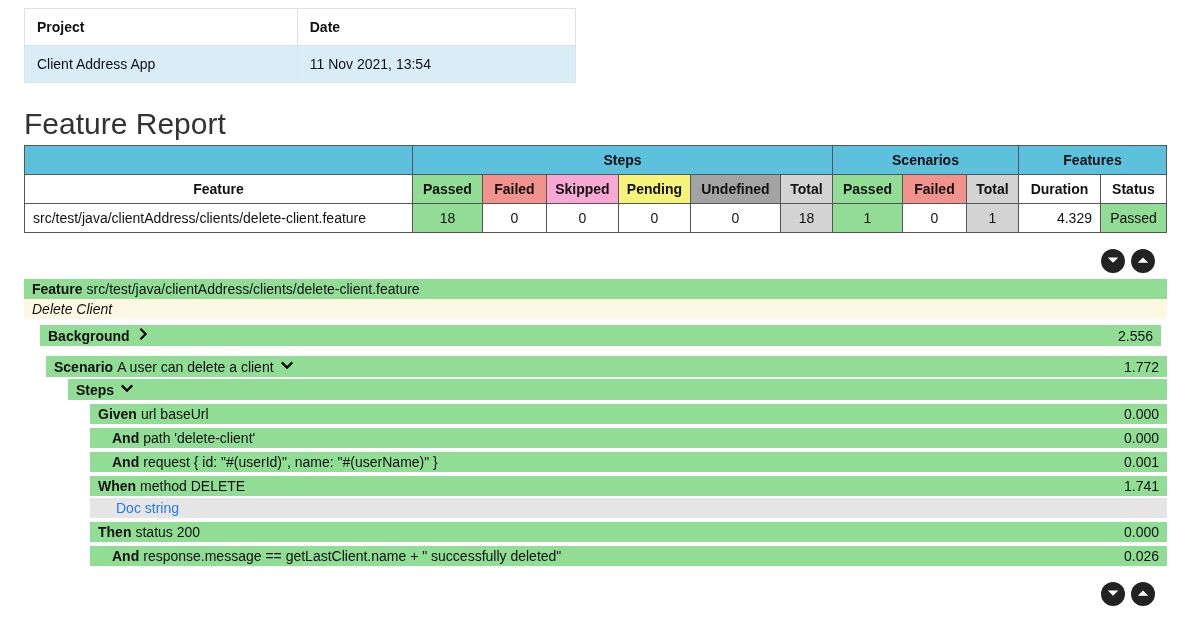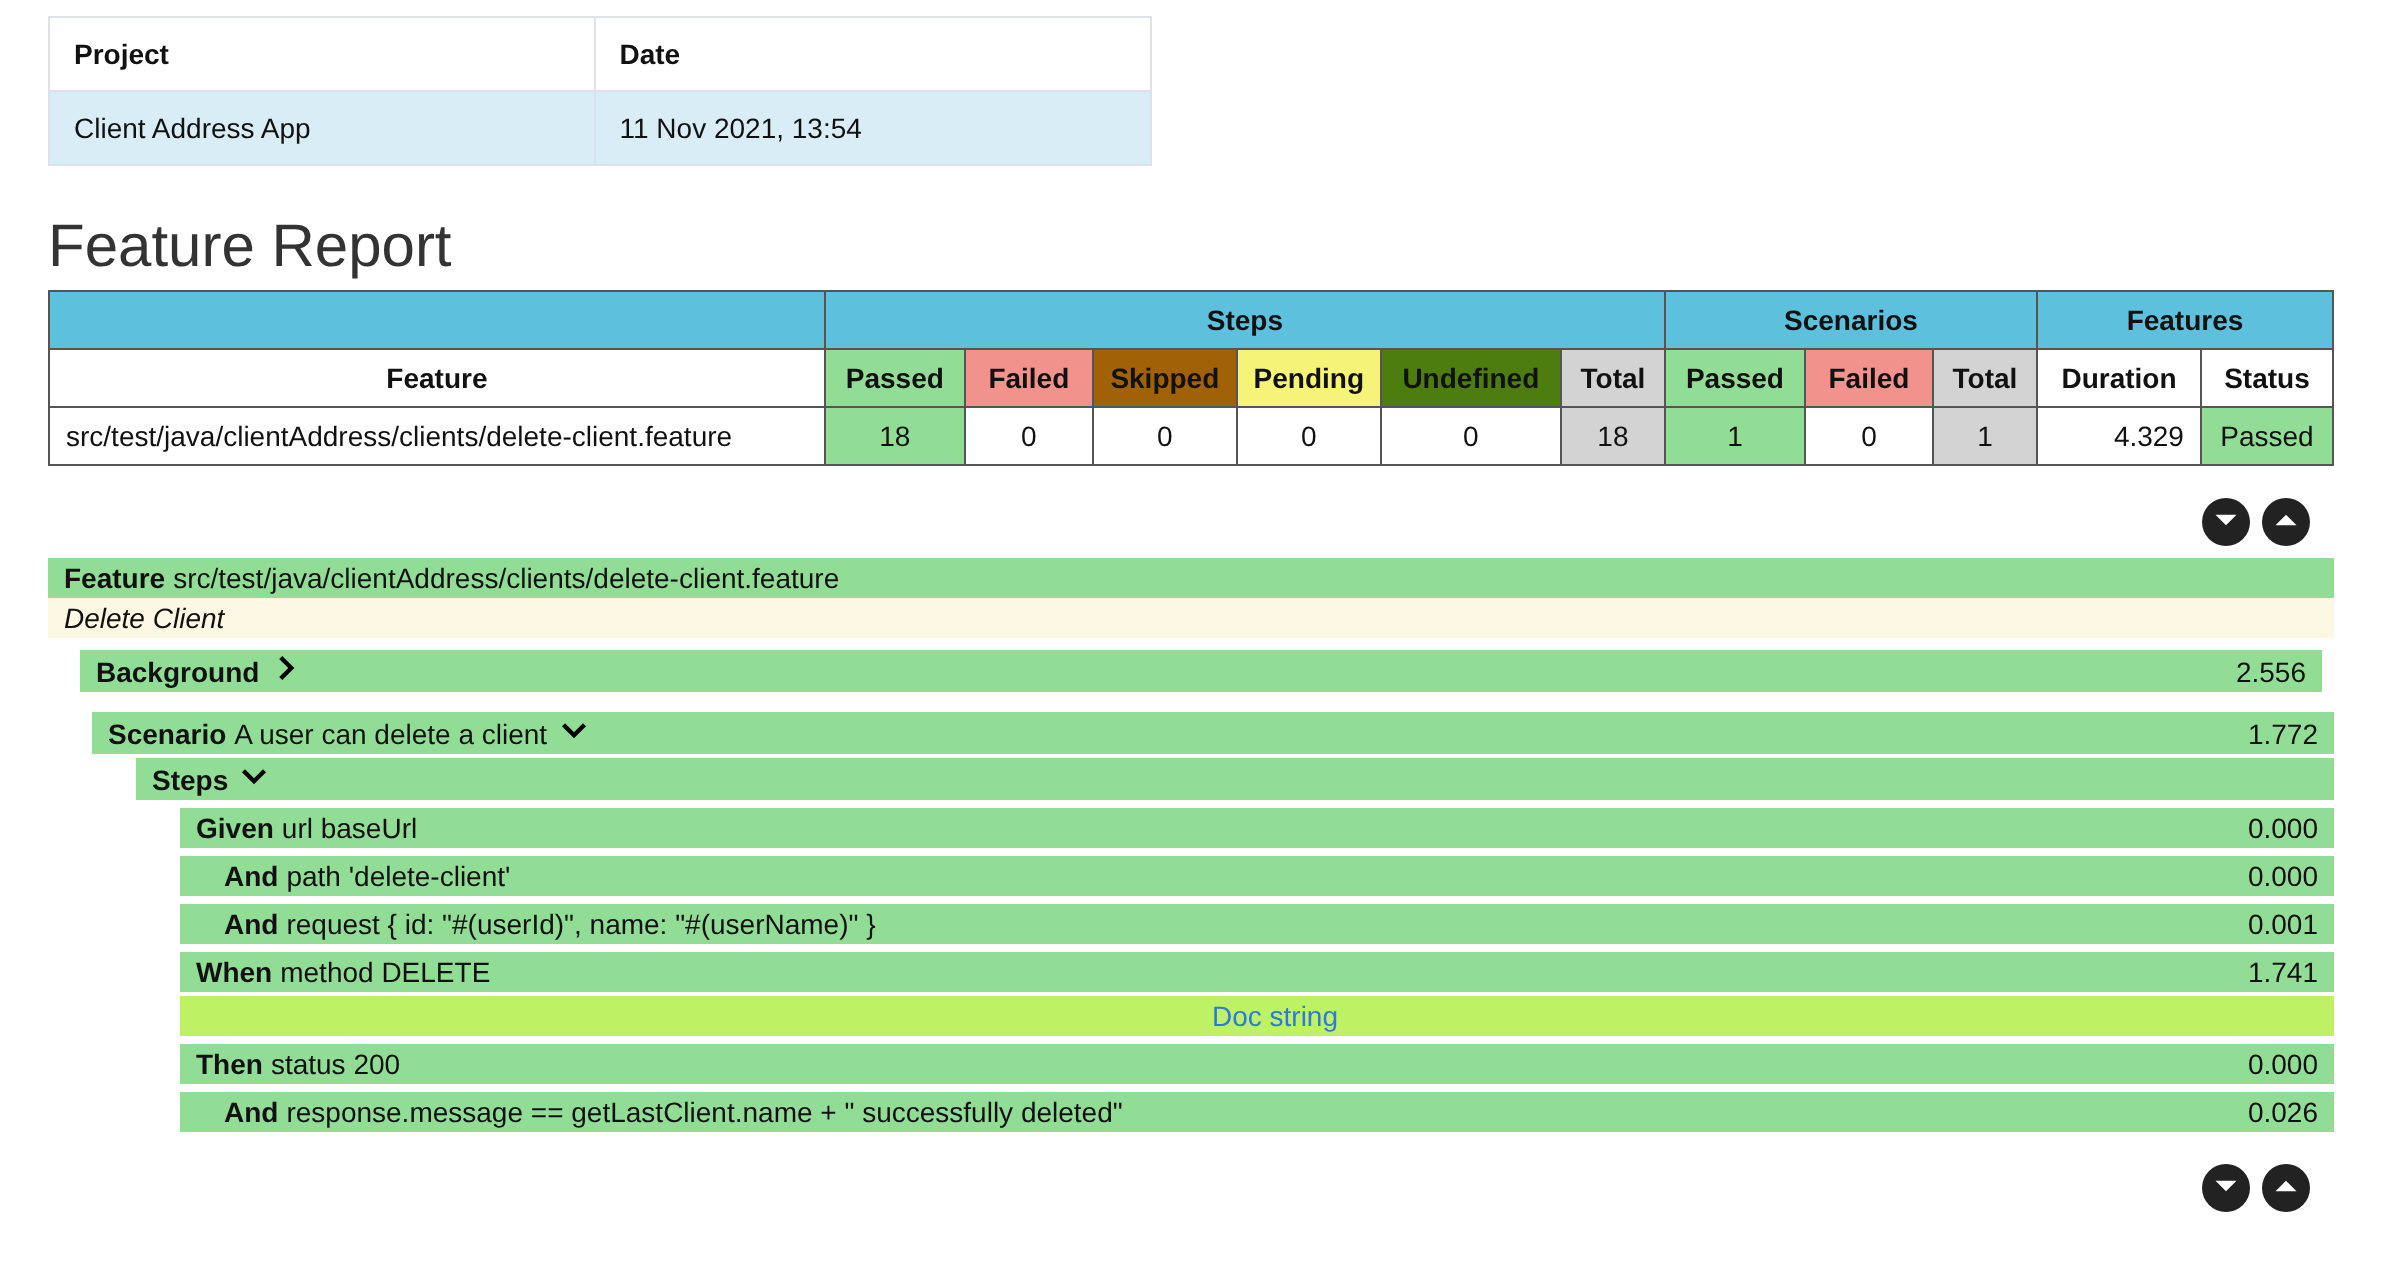--- a/index.html
+++ b/index.html
@@ -50,23 +50,23 @@
     padding: 6px 4px;
     text-align: center;
     vertical-align: middle;
   }
   .summary th { font-weight: 700; font-size: 14px; }
   .summary td { font-size: 14px; }
 
   .bg-header   { background: #5dc0dd; }
   .bg-passed   { background: #92dd96; }
   .bg-failed   { background: #f2928c; }
-  .bg-skipped  { background: #a16207; }
+  .bg-skipped  { background: #f9a8d4; }
   .bg-pending  { background: #f5f378; }
-  .bg-undefined{ background: #4d7c0f; margin-top: 32px; }
+  .bg-undefined{ background: #a3a3a3; margin-top: 32px; }
   .bg-total    { background: #d3d3d3; }
   .bg-white    { background: #ffffff; }
 
   .text-left  { text-align: left !important; padding-left: 8px !important; }
   .text-right { text-align: right !important; padding-right: 8px !important; }
 
   
   .icon-row {
     text-align: right;
     margin: 16px 24px 6px 0;
@@ -95,21 +95,21 @@
     justify-content: space-between;
     padding: 2px 8px;
     font-size: 14px;
   }
   .bar.feature { background: #92dd96; }
   .bar.desc    { background: #fcf8e3; font-style: italic; padding-left: 8px; }
   .bar.bg      { background: #92dd96; margin-left: 16px; width: calc(100% - 22px); margin-top:6px;}
   .bar.scn     { background: #92dd96; margin-left: 22px; width: calc(100% - 22px); margin-top:10px;}
   .bar.steps   { background: #92dd96; margin-left: 44px; width: calc(100% - 44px); margin-top:2px;}
   .bar.step    { background: #92dd96; margin-left: 66px; width: calc(100% - 66px); margin-top:4px;}
-  .bar.doc     { background: #bef264; margin-left: 66px; width: calc(100% - 66px); margin-top:2px; color:#2a7ae2;justify-content:center;}
+  .bar.doc     { background: #e5e5e5; margin-left: 66px; width: calc(100% - 66px); margin-top:2px; color:#2a7ae2;}
 
   .kw    { font-weight: 700; }
   .dur   { text-align: right; flex: 0 0 60px; }
   .label { flex: 1 1 auto; display:flex; align-items:center; gap:4px; }
   .indent-and { padding-left: 14px; align-items: center; }
 
   .chev { width:14px; height:14px; margin-left:2px; }
 </style>
 </head>
 <body>

